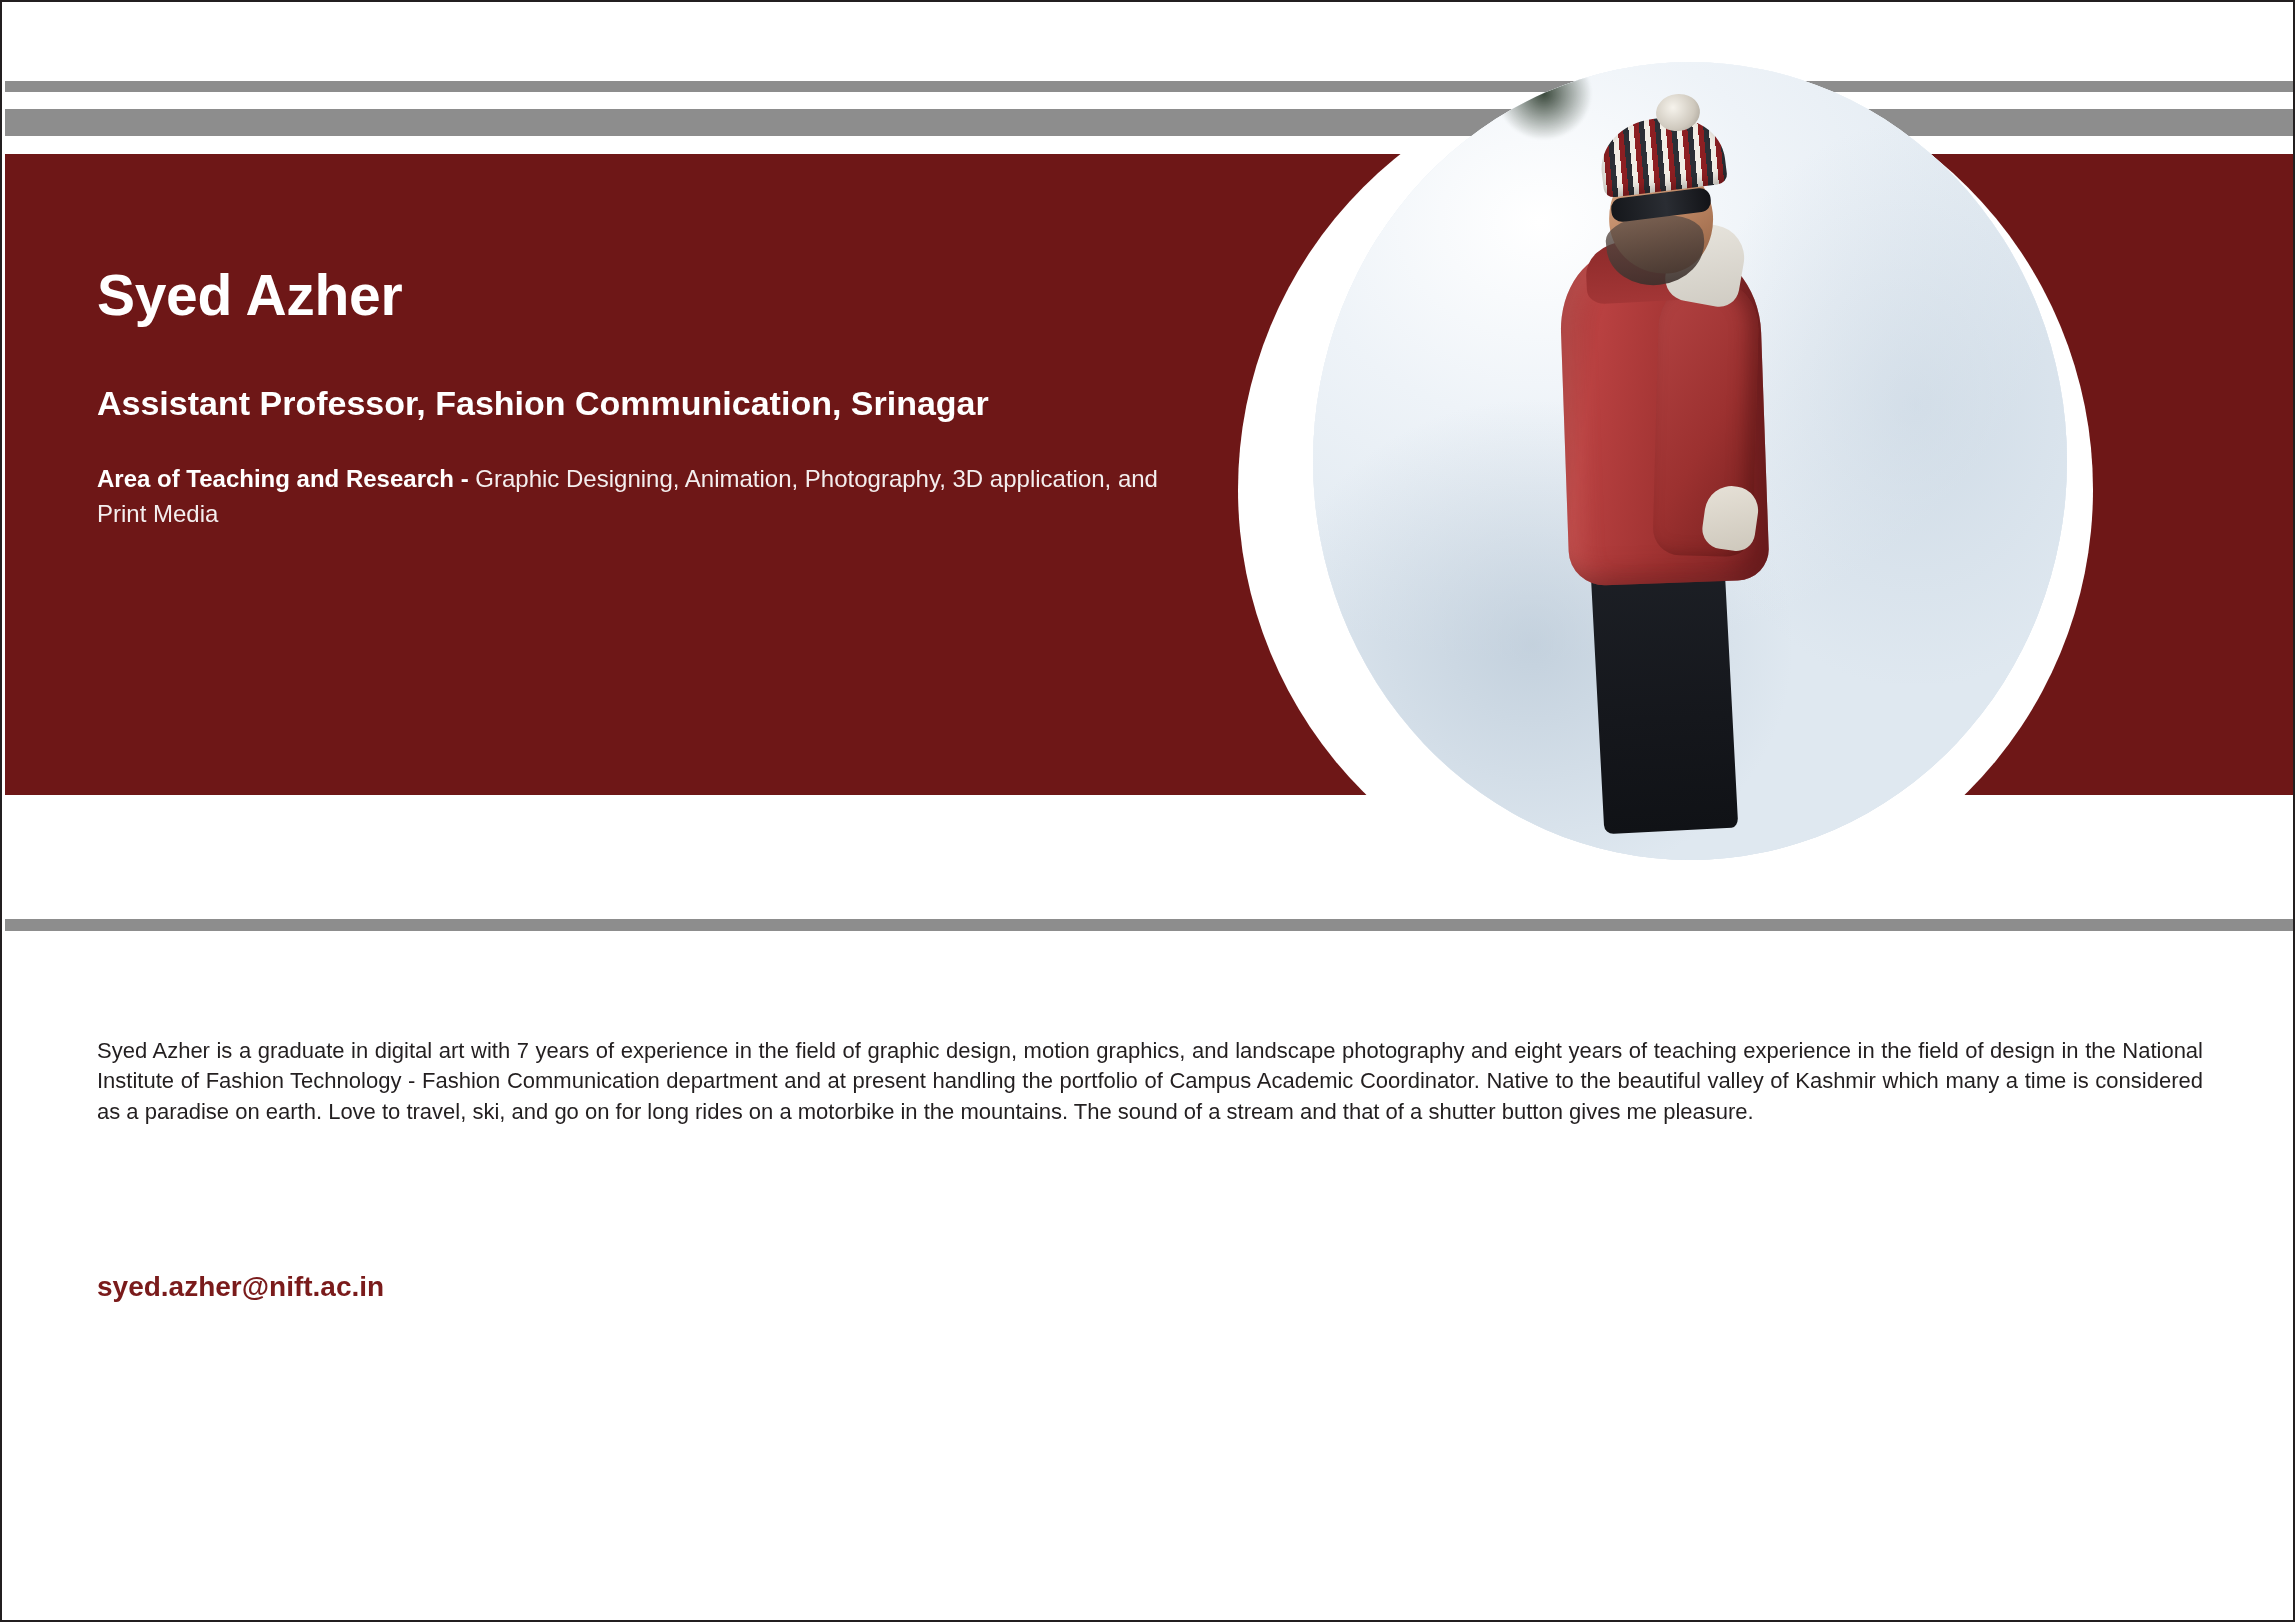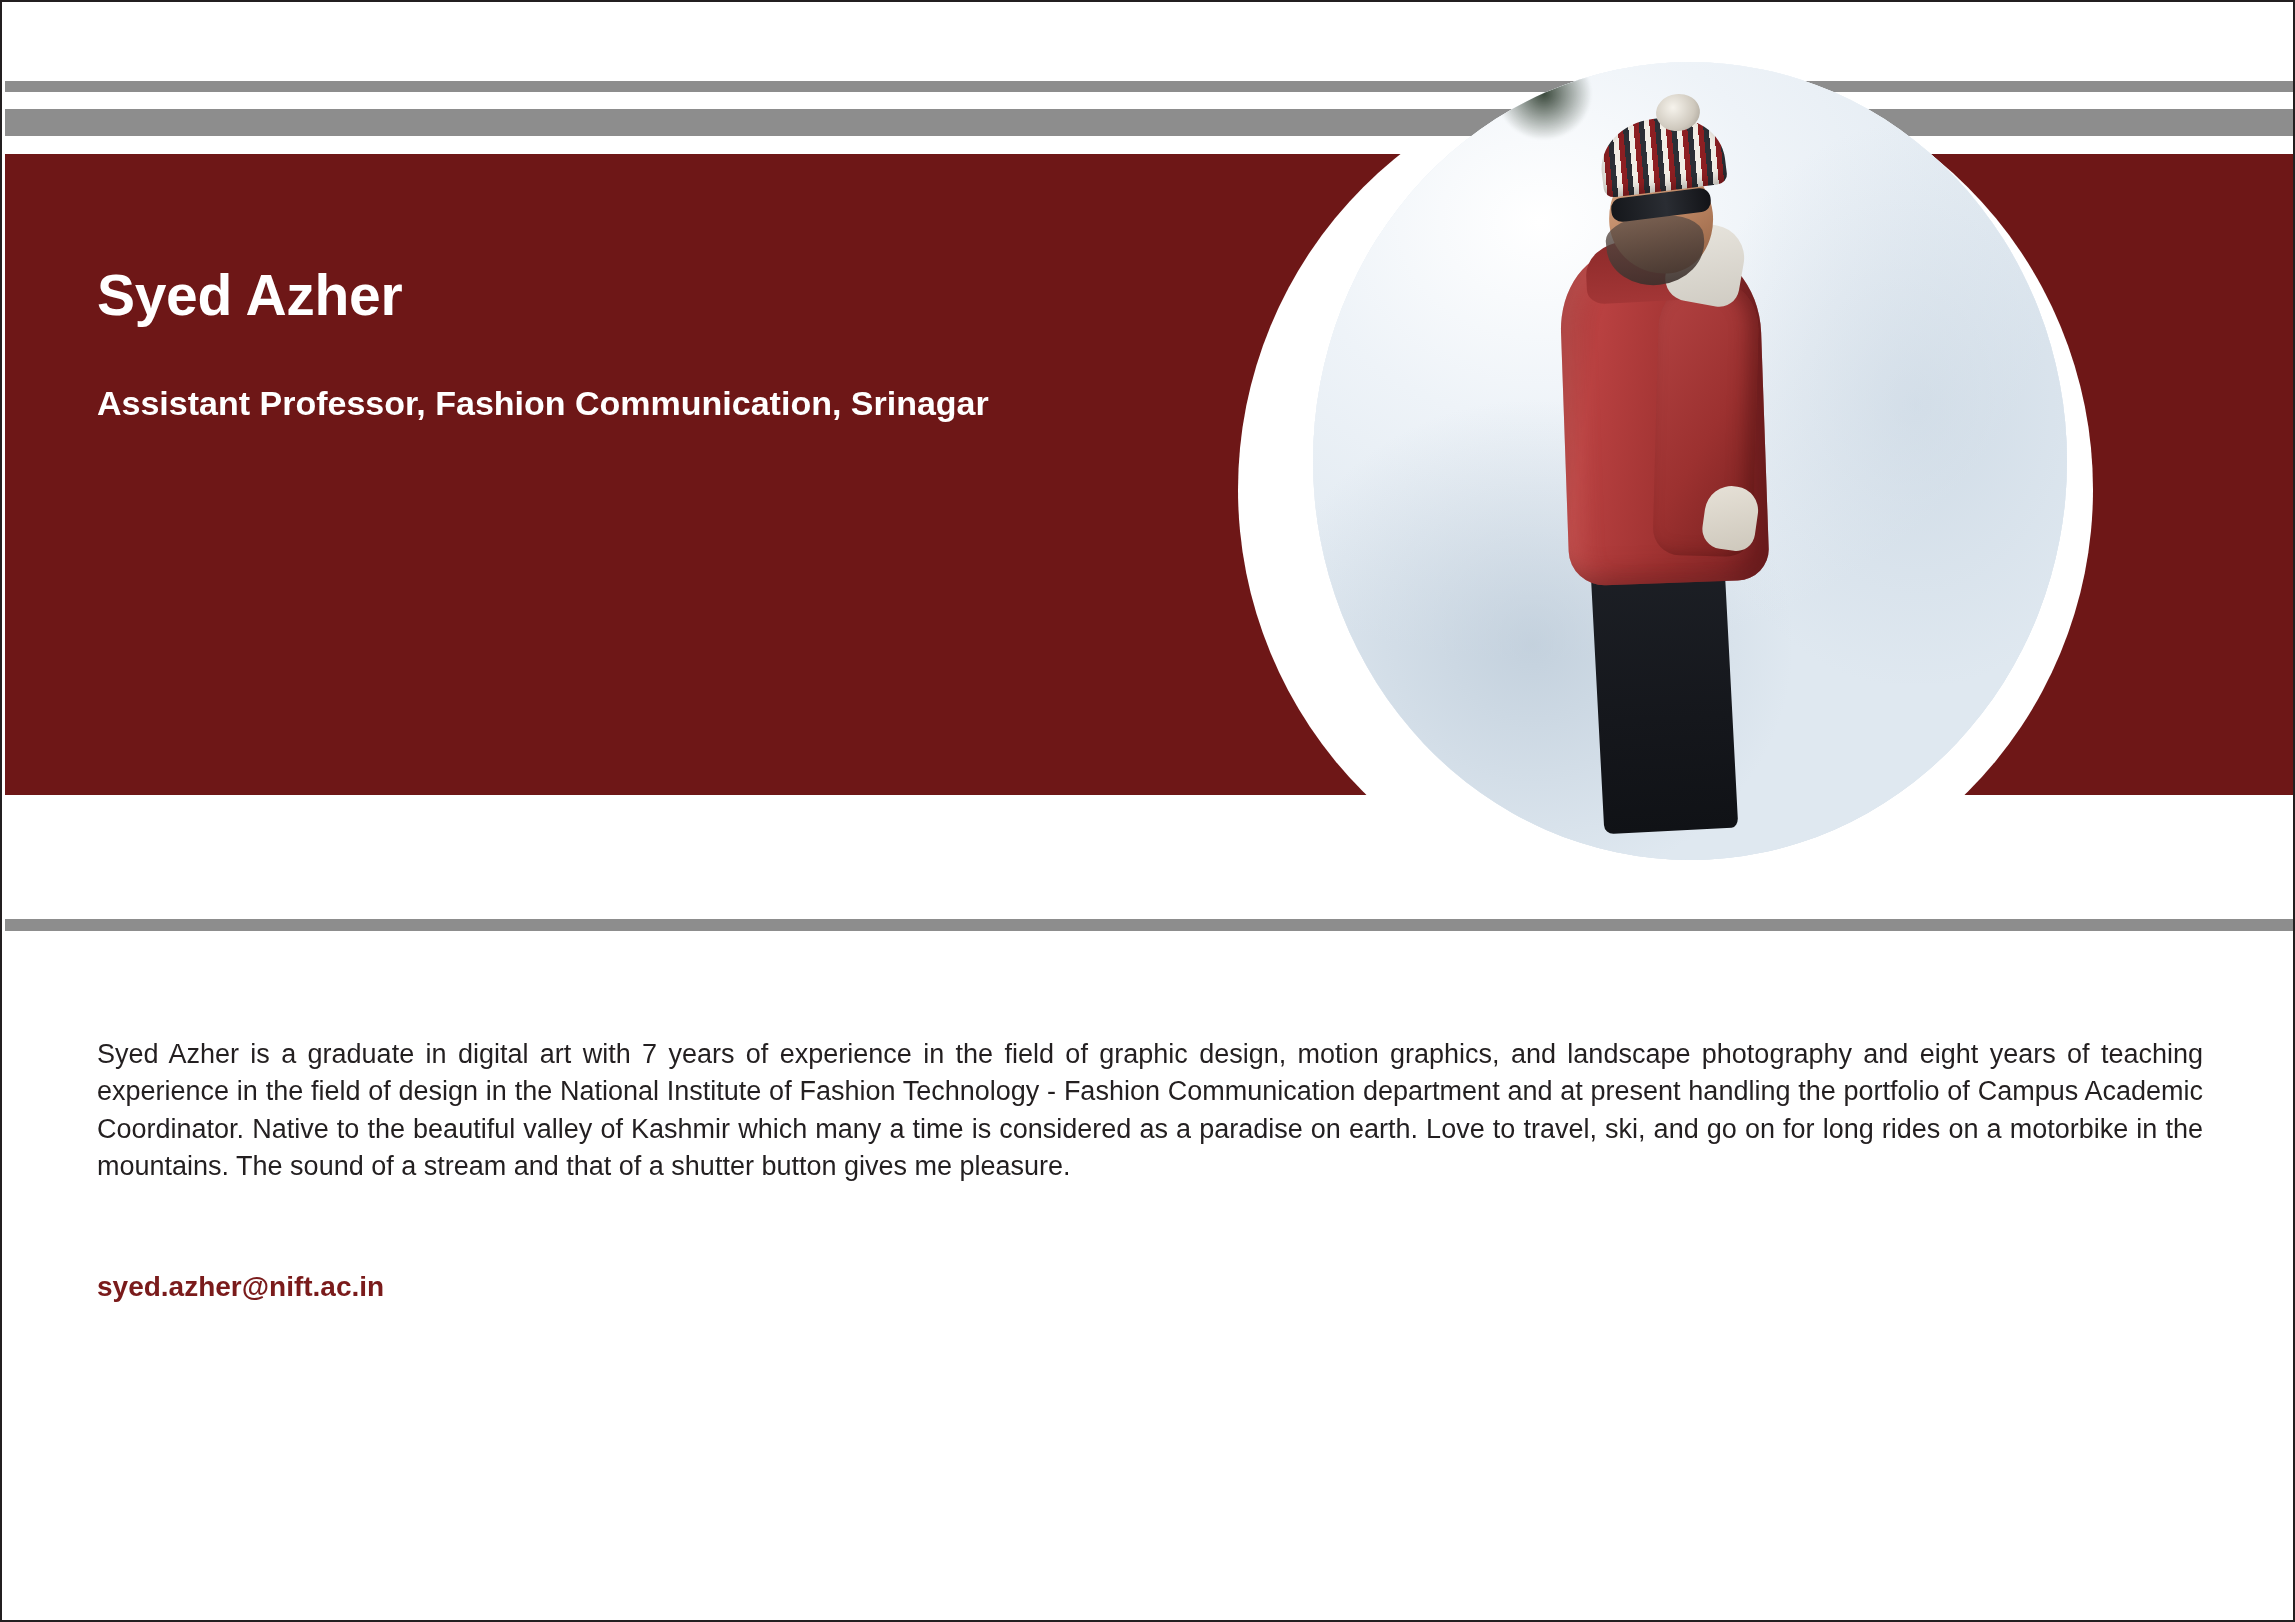--- a/index.html
+++ b/index.html
@@ -297,21 +297,21 @@
     transform: rotate(8deg);
   }
 
   
   .bio {
     position: absolute;
     left: 95px;
     top: 1034px;
     width: 2106px;
     color: #231f20;
-    font-size: 27px;
+    font-size: 22px;
     line-height: 1.38;
     text-align: justify;
   }
   .email {
     position: absolute;
     left: 95px;
     top: 1269px;
     color: #7a1b1b;
     font-size: 28px;
     font-weight: bold;
@@ -350,20 +350,23 @@
         <div class="fig-hat"></div>
         <div class="fig-pom"></div>
         <div class="fig-hand"></div>
       </div>
     </div>
   </div>
 
   <div class="name">Syed Azher</div>
   <div class="role">Assistant Professor, Fashion Communication, Srinagar</div>
 
+  <div class="area">
+    <b>Area of  Teaching and Research - </b><span>Graphic Designing, Animation, Photography, 3D application, and Print Media</span>
+  </div>
 
   <div class="rule rule-bottom"></div>
 
   <div class="bio">Syed Azher is a graduate in digital art with 7 years of experience in the field of graphic design, motion graphics, and landscape photography and eight years of teaching experience in the field of design in the National Institute of Fashion Technology - Fashion Communication department and at present handling the portfolio of Campus Academic Coordinator. Native to the beautiful valley of Kashmir which many a time is considered as a paradise on earth. Love to travel, ski, and go on for long rides on a motorbike in the mountains. The sound of a stream and that of a shutter button gives me pleasure.</div>
 
   <a class="email" href="#">syed.azher@nift.ac.in</a>
 
 </div>
 
 

